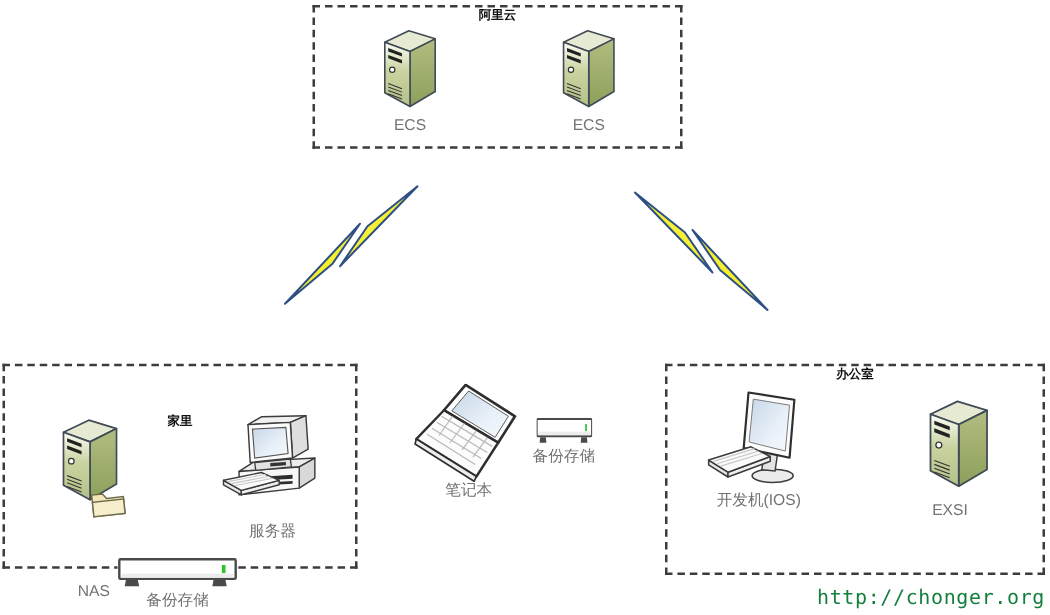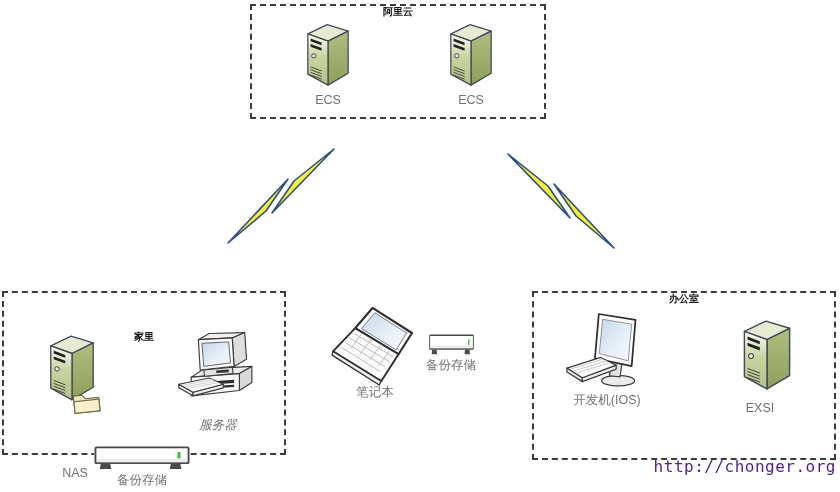--- a/index.html
+++ b/index.html
@@ -12,22 +12,22 @@
   }
   .group-title{
     position:absolute;transform:translateX(-50%);font-size:10px;font-weight:bold;color:#111;
     white-space:nowrap;font-family:"Liberation Serif","Liberation Sans",serif;
   }
   .node-label{
     position:absolute;transform:translateX(-50%);font-size:12.5px;color:#737373;white-space:nowrap;
   }
   .icon{position:absolute;}
   .watermark{
-    position:absolute;right:4px;bottom:16px;font-family:"DejaVu Sans Mono",monospace;
-    font-size:16px;letter-spacing:0.5px;color:#4c1d95;
+    position:absolute;right:4px;bottom:5px;font-family:"DejaVu Sans Mono",monospace;
+    font-size:16px;letter-spacing:0.5px;color:#15803d;
   }
   svg{display:block;overflow:visible;}
 </style>
 </head>
 <body>
 
 <div class="canvas">
 
   <svg width="0" height="0" style="position:absolute" aria-hidden="true">
     <defs>
@@ -197,21 +197,21 @@
         <use href="#sym-folder"></use>
       </svg>
   </div>
   <div class="node-label" style="left:75px;top:418px;margin-top:48px;">NAS</div>
 
   <div class="icon" style="left:177px;top:327px;width:82px;height:86px;">
     <svg width="82" height="86" viewBox="0 0 92 96">
         <use href="#sym-desktop"></use>
       </svg>
   </div>
-  <div class="node-label" style="left:218px;top:417px;font-style:italic;">服务器</div>
+  <div class="node-label" style="left:218px;top:417px;">服务器</div>
 
   <div class="icon" style="left:94px;top:446px;width:96px;height:24px;background:#fff;">
     <svg width="96" height="24" viewBox="0 0 100 26" preserveAspectRatio="none">
         <use href="#sym-flatdev"></use>
       </svg>
   </div>
   <div class="node-label" style="left:142px;top:472px;">备份存储</div>
 
   <div class="icon" style="left:330px;top:307px;width:85px;height:79px;">
     <svg width="85" height="79" viewBox="0 0 88 82">

